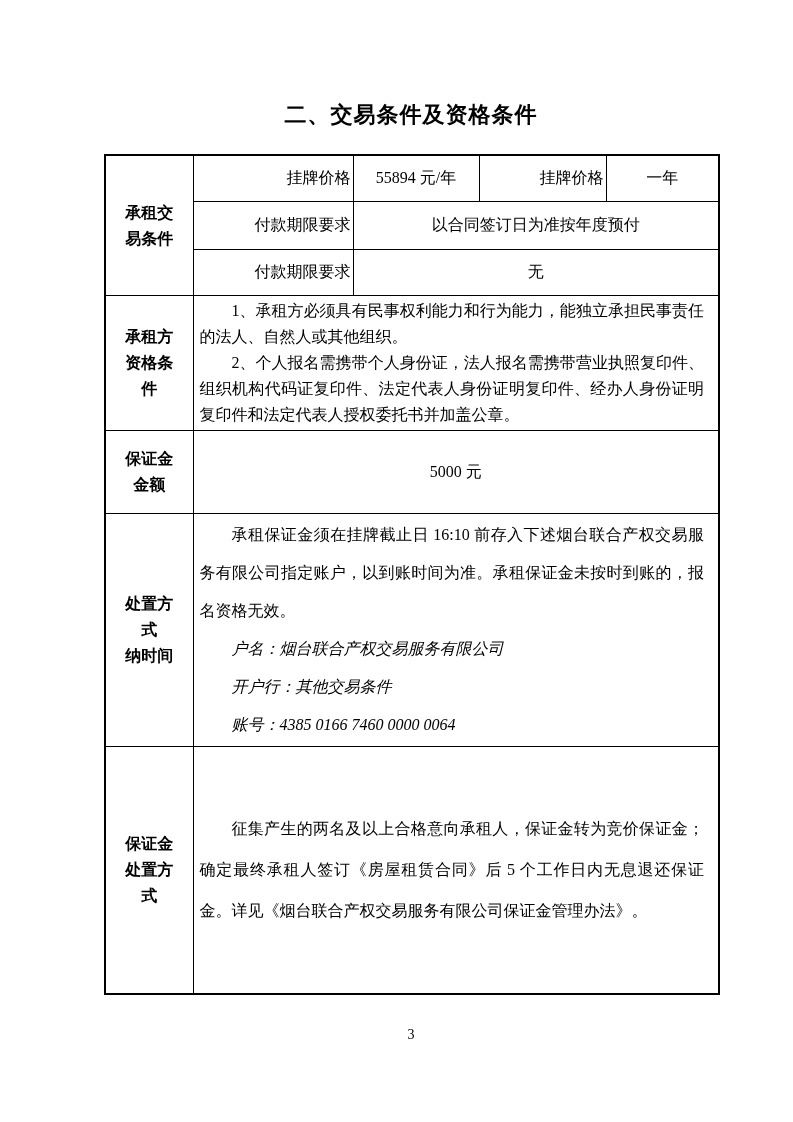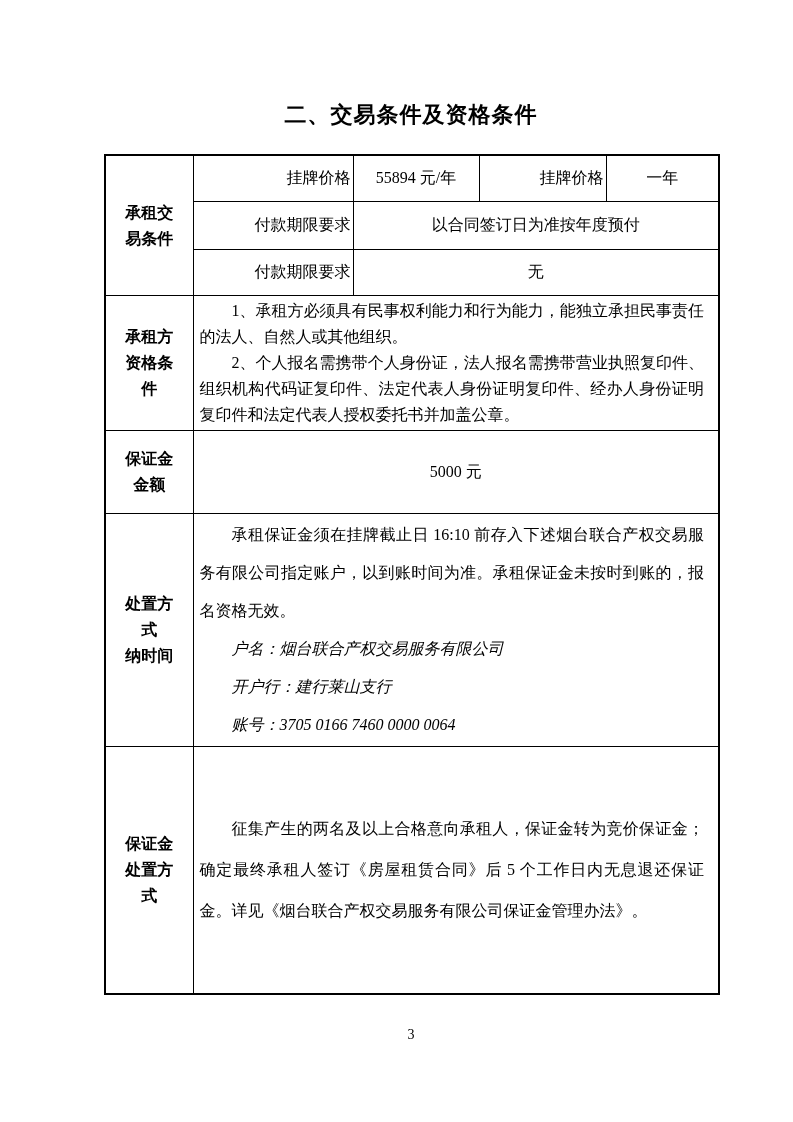--- a/index.html
+++ b/index.html
@@ -138,22 +138,22 @@
 金额</td>
       <td colspan="4" class="val-cell">5000 元</td>
     </tr>
 
     <tr style="height:227px">
       <td class="hdr-cell">处置方式
 纳时间</td>
       <td colspan="4" class="text-cell pay-cell">
         <div class="para">承租保证金须在挂牌截止日 16:10 前存入下述烟台联合产权交易服务有限公司指定账户，以到账时间为准。承租保证金未按时到账的，报名资格无效。</div>
         <div class="acct-line">户名：烟台联合产权交易服务有限公司</div>
-        <div class="acct-line">开户行：建行莱山支行</div>
-        <div class="acct-line">账号：3705 0166 7460 0000 0064</div>
+        <div class="acct-line">开户行：其他交易条件</div>
+        <div class="acct-line">账号：4385 0166 7460 0000 0064</div>
       </td>
     </tr>
 
     <tr style="height:247px">
       <td class="hdr-cell">保证金
 处置方式</td>
       <td colspan="4" class="text-cell disp-cell">
         <div class="para">征集产生的两名及以上合格意向承租人，保证金转为竞价保证金；确定最终承租人签订《房屋租赁合同》后 5 个工作日内无息退还保证金。详见《烟台联合产权交易服务有限公司保证金管理办法》。</div>
       </td>
     </tr>

